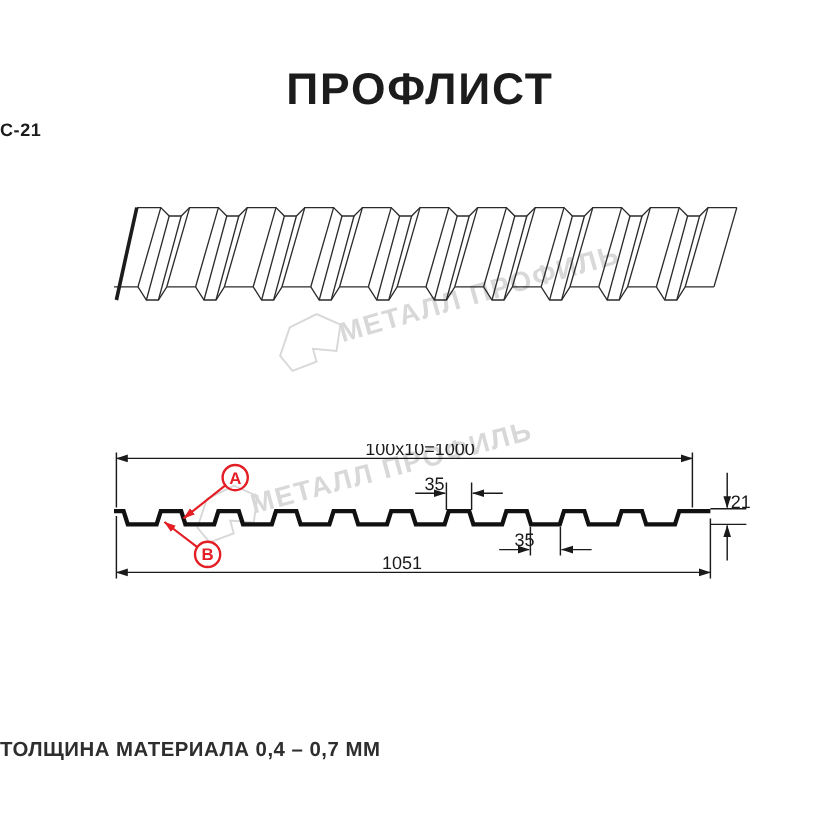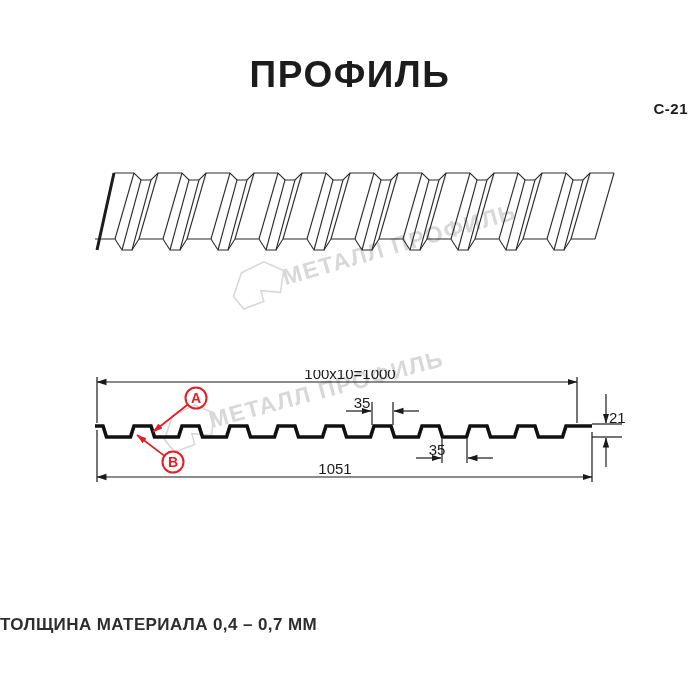--- a/index.html
+++ b/index.html
@@ -1,20 +1,20 @@
 <!DOCTYPE html>
 <html><head>
 <meta charset="utf-8">
 <style>
   html,body{margin:0;padding:0;background:#fff;}
   .stage{position:relative;width:700px;height:700px;background:#ffffff;overflow:hidden;
          font-family:"Liberation Sans",sans-serif;color:#1c1c1c;}
   .title{position:absolute;left:0;top:54px;width:700px;text-align:center;
          font-size:37px;font-weight:bold;letter-spacing:1.5px;color:#1c1c1c;}
-  .subtitle{position:absolute;left:0;top:100px;width:688px;text-align:right;
+  .subtitle{position:absolute;left:0;top:100px;width:688px;text-align:left;
          font-size:15px;font-weight:bold;letter-spacing:.5px;color:#1c1c1c;}
   .footnote{position:absolute;left:0;top:615px;width:700px;text-align:left;
          font-size:17px;font-weight:bold;letter-spacing:.4px;color:#2e2e2e;}
   .wm{position:absolute;z-index:1;}
   .wm-text{position:absolute;white-space:nowrap;font-weight:bold;color:#d8d8d8;
          letter-spacing:1.5px;transform-origin:0 100%;}
   .wm1-text{left:287px;top:264px;font-size:23px;transform:rotate(-16deg);}
   .wm2-text{left:213px;top:407px;font-size:23px;transform:rotate(-15deg);}
   .wm1-logo{left:228px;top:260px;transform:rotate(-10deg);}
   .wm2-logo{left:159px;top:403px;transform:rotate(-10deg);}
@@ -24,21 +24,21 @@
   .heavy{stroke:#111111;stroke-width:3.6;fill:none;stroke-miterlimit:6;}
   .red{stroke:#e31e24;stroke-width:1.8;fill:none;}
   .dimtxt{font-family:"Liberation Sans",sans-serif;font-size:15px;fill:#1a1a1a;}
   .redtxt{font-family:"Liberation Sans",sans-serif;font-size:14px;font-weight:bold;fill:#e31e24;}
 </style>
 </head>
 <body>
 
 <div class="stage">
 
-  <div class="title">ПРОФИЛЬ</div>
+  <div class="title">ПРОФЛИСТ</div>
   <div class="subtitle">С-21</div>
 
   <div class="wm">
     <svg class="wm wm1-logo" width="62" height="52" viewBox="0 0 62 52">
       <polygon points="4,32 16,10 40,3 58,15 51,36 32,31 33,42 12,46" fill="none" stroke="#d8d8d8" stroke-width="1.6"></polygon>
     </svg>
     <div class="wm-text wm1-text">МЕТАЛЛ ПРОФИЛЬ</div>
   </div>
 
   <div class="wm">

